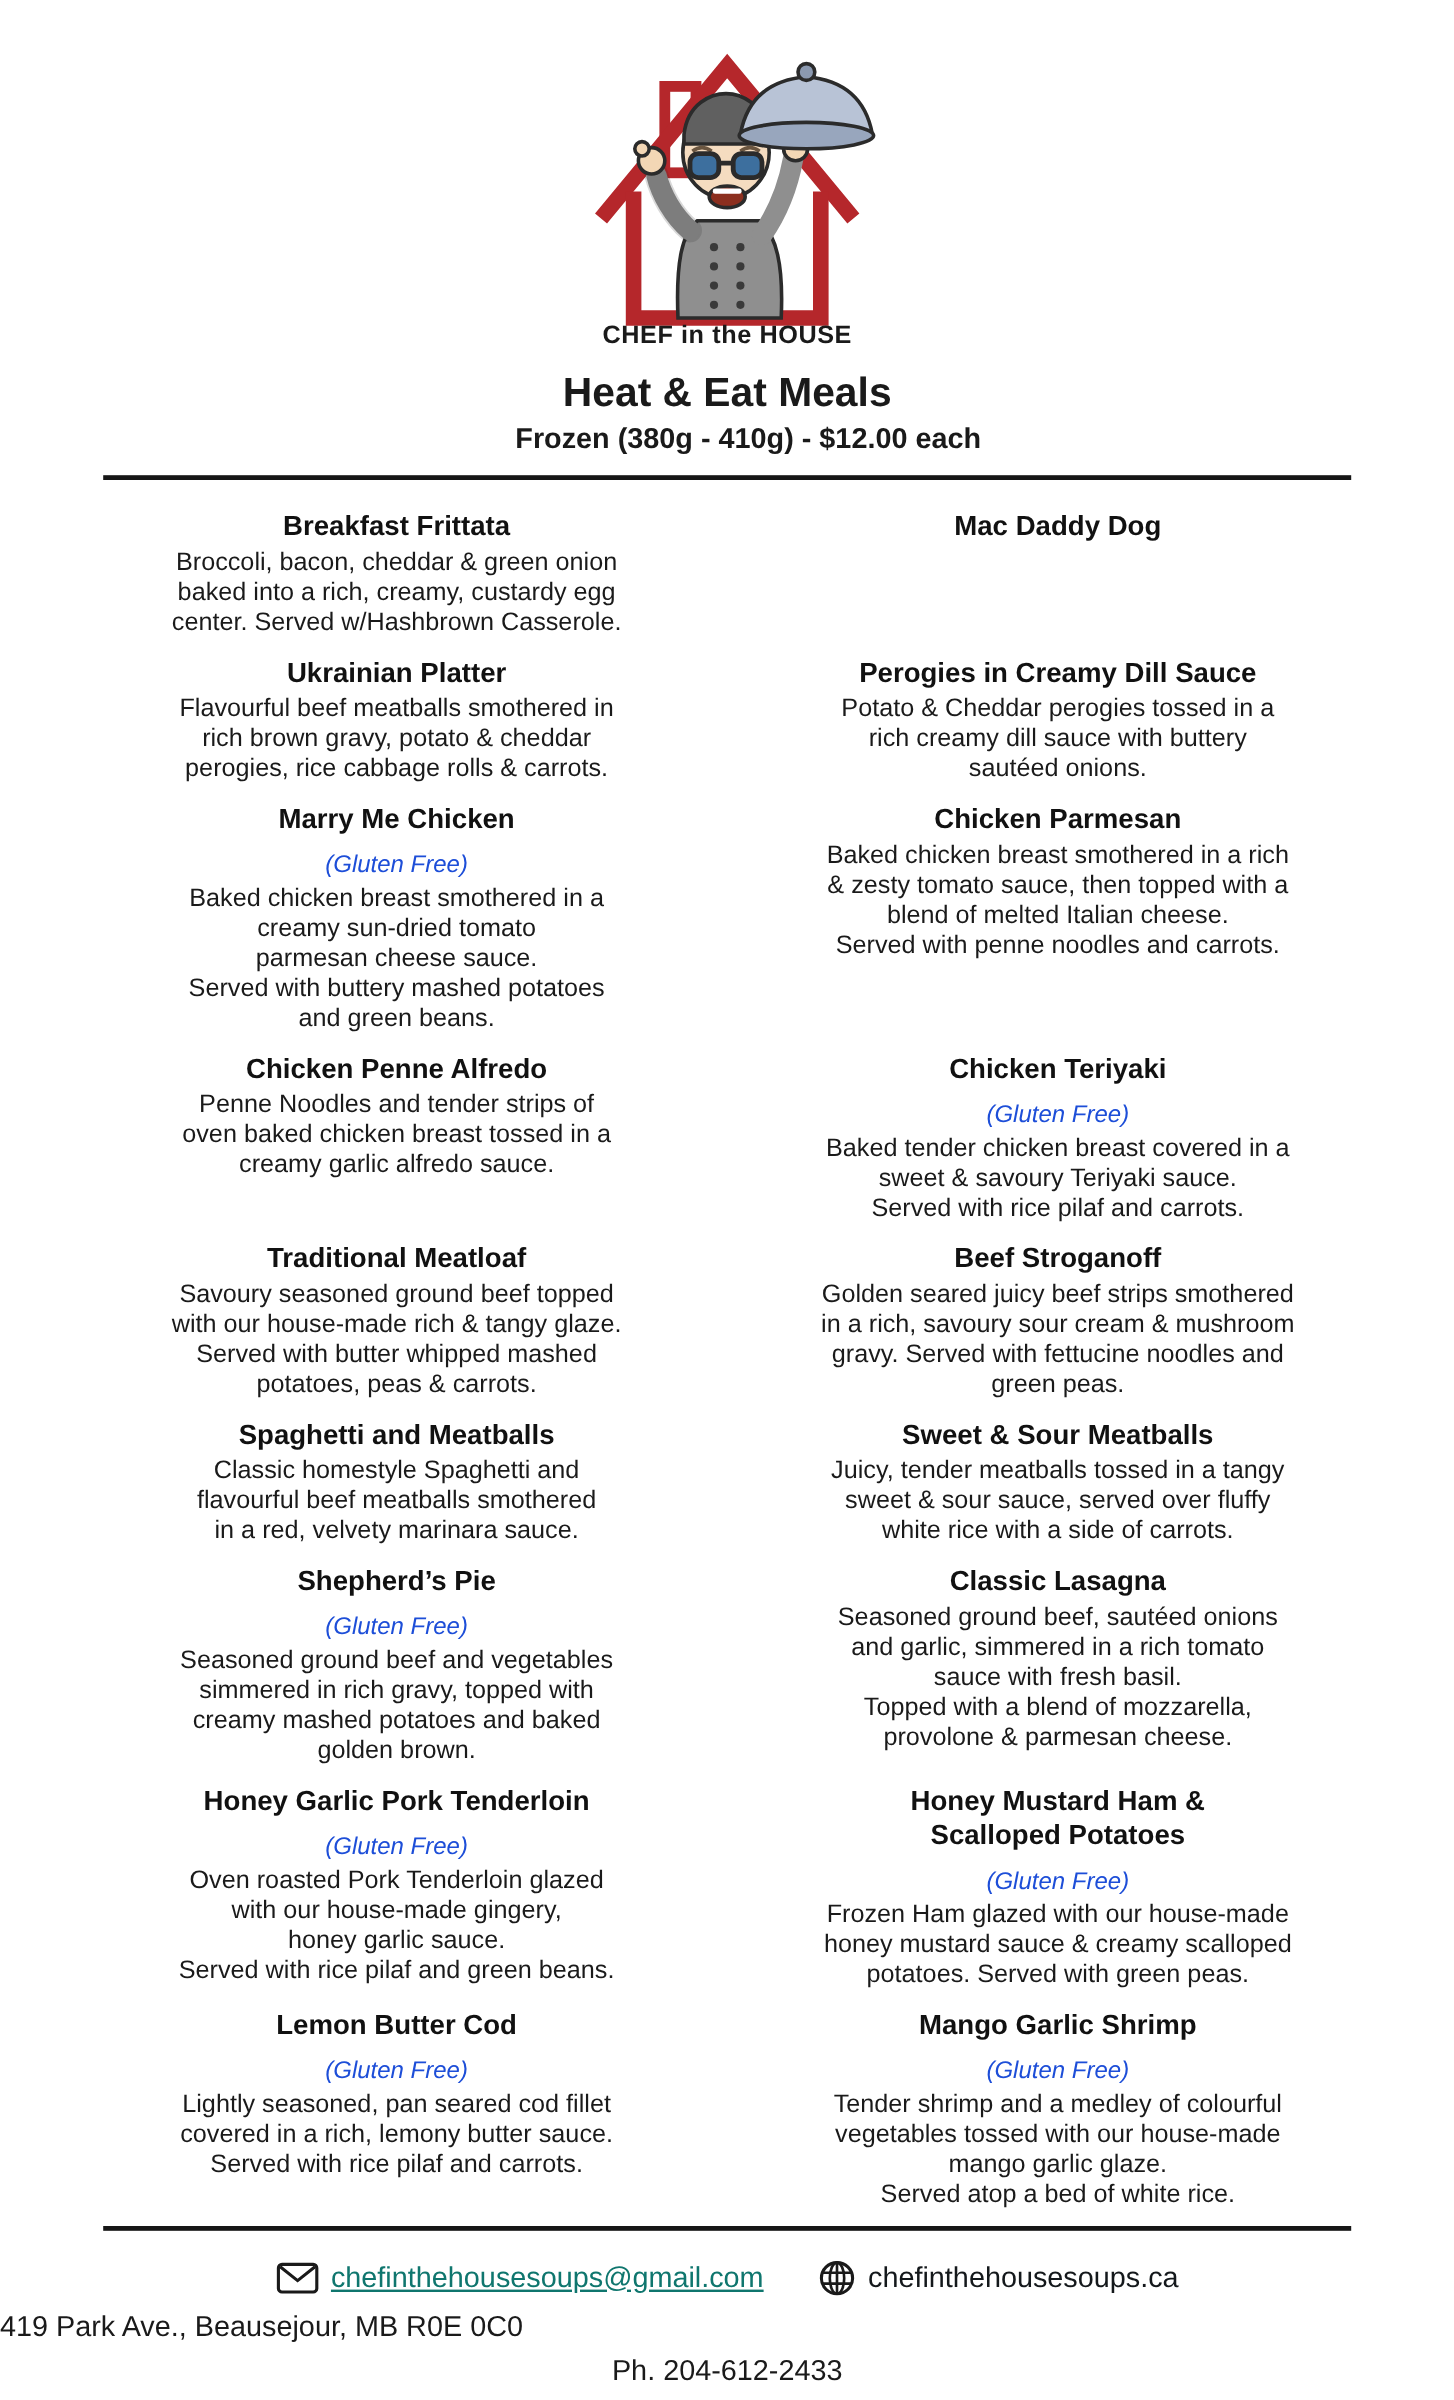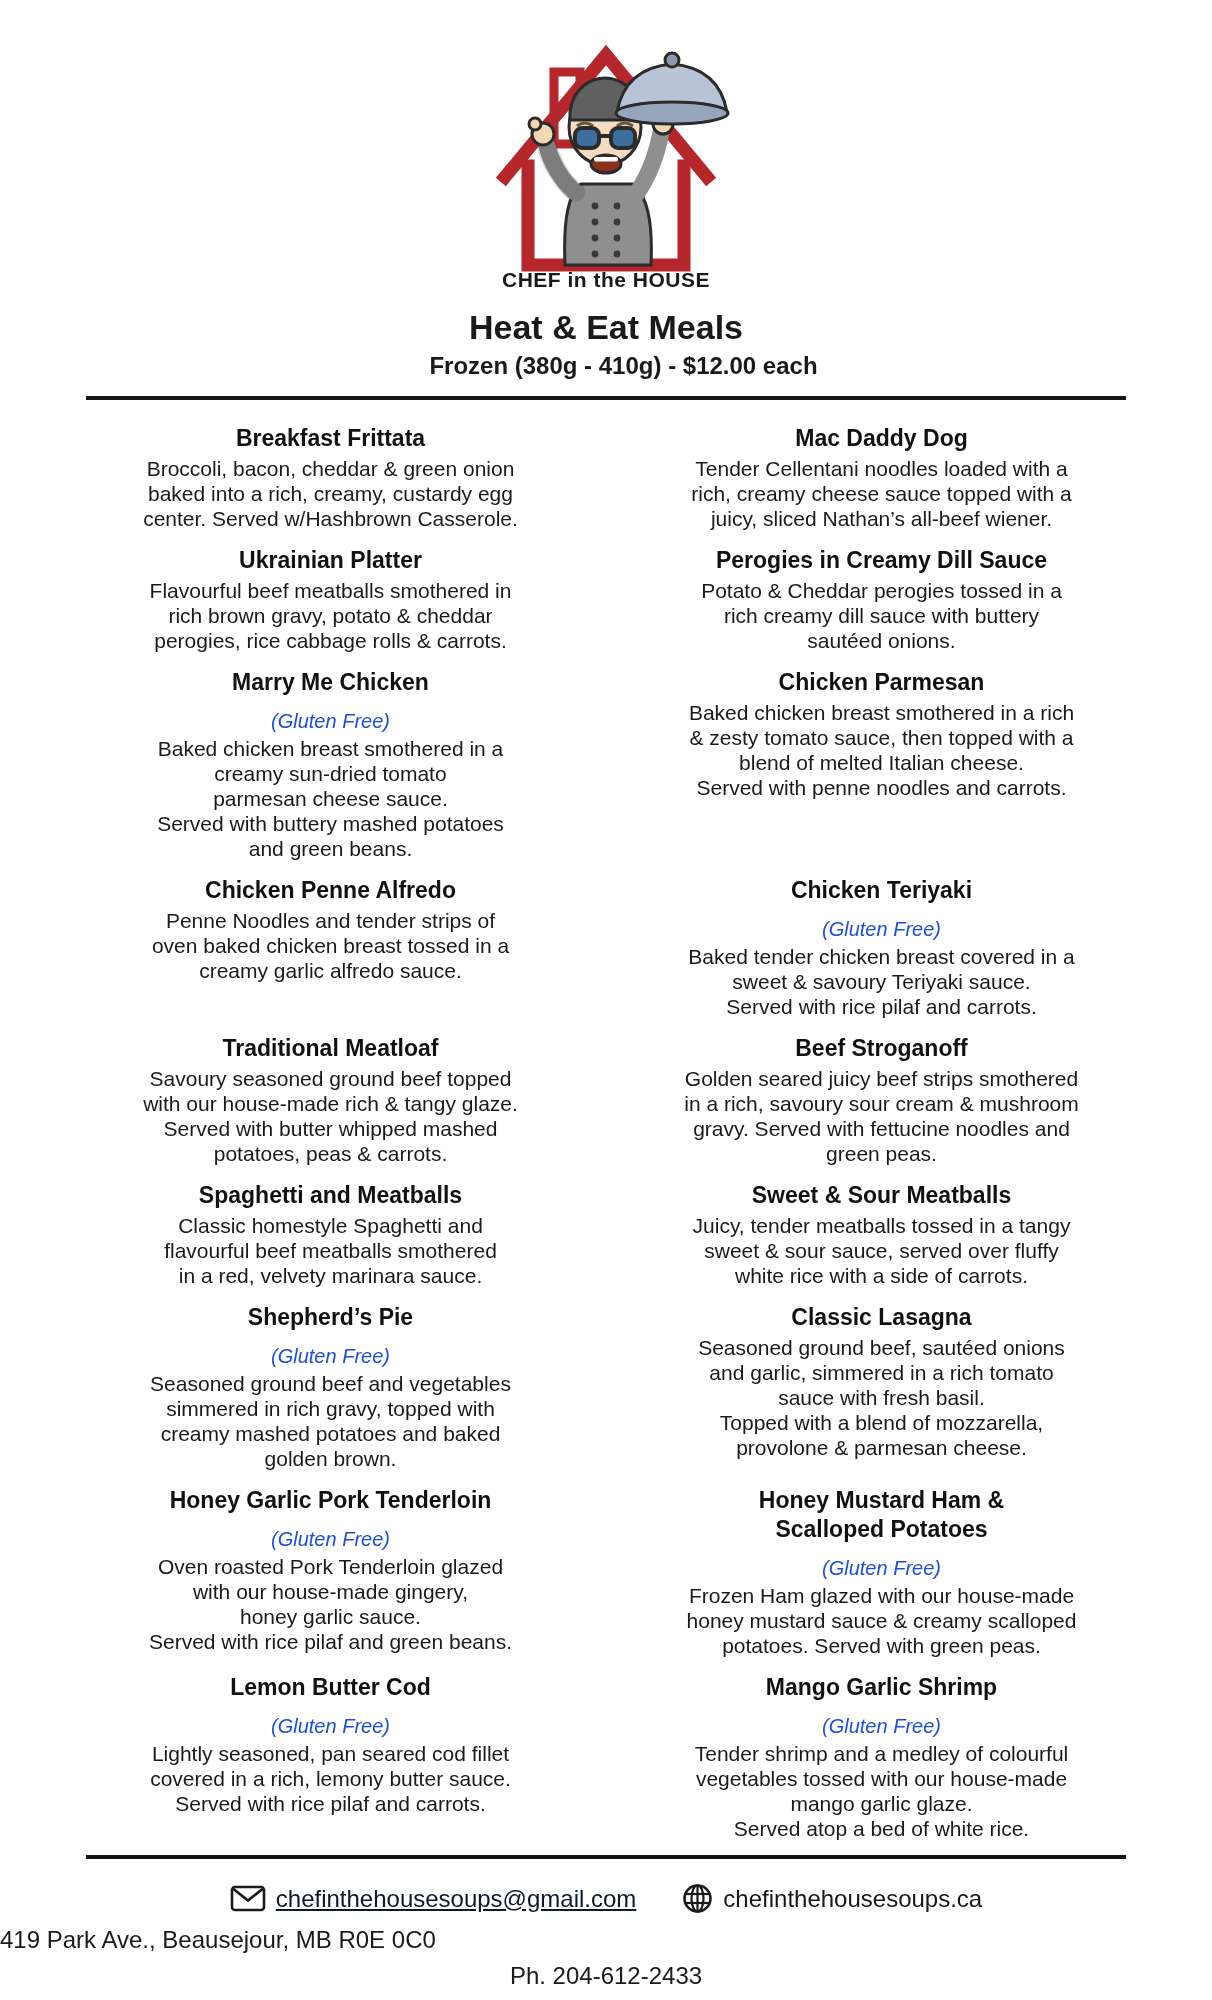--- a/index.html
+++ b/index.html
@@ -22,21 +22,21 @@
   .item{text-align:center;}
   .item-name{font-size:23px;font-weight:bold;line-height:29px;white-space:pre-line;color:#111;}
   .gf{font-size:20px;font-style:italic;color:#1d4ed8;line-height:24px;margin-top:12px;}
   .desc{font-size:21px;line-height:25px;margin-top:3px;}
 
   
   .footer-rule{border:none;border-top:4px solid #161616;margin:14px 86px 0 86px;}
   .contact-row{display:flex;justify-content:center;align-items:center;margin-top:24px;font-size:24px;}
   .contact-group{display:flex;align-items:center;gap:10px;}
   .contact-gap{width:46px;}
-  .email-link{color:#0f172a;text-decoration:underline;cursor:pointer;}
+  .email-link{color:#0f766e;text-decoration:underline;cursor:pointer;}
   .website{color:#14181b;}
   .addr{text-align:left;font-size:24px;margin-top:12px;}
   .phone{text-align:center;font-size:24px;margin-top:8px;}
   .icon{display:inline-block;vertical-align:middle;}
 </style>
 </head>
 <body>
 
 <div class="page">
 
@@ -172,25 +172,20 @@
         <div class="item-name">Lemon Butter Cod</div>
         <div class="gf">(Gluten Free)</div>
         <div class="desc">
           <div>Lightly seasoned, pan seared cod fillet</div>
           <div>covered in a rich, lemony butter sauce.</div>
           <div>Served with rice pilaf and carrots.</div>
         </div>
       </div>
       <div class="item">
         <div class="item-name">Mac Daddy Dog</div>
-        <div class="desc">
-          <div>Tender Cellentani noodles loaded with a</div>
-          <div>rich, creamy cheese sauce topped with a</div>
-          <div>juicy, sliced Nathan’s all-beef wiener.</div>
-        </div>
       </div>
       <div class="item">
         <div class="item-name">Perogies in Creamy Dill Sauce</div>
         <div class="desc">
           <div>Potato &amp; Cheddar perogies tossed in a</div>
           <div>rich creamy dill sauce with buttery</div>
           <div>sautéed onions.</div>
         </div>
       </div>
       <div class="item">

